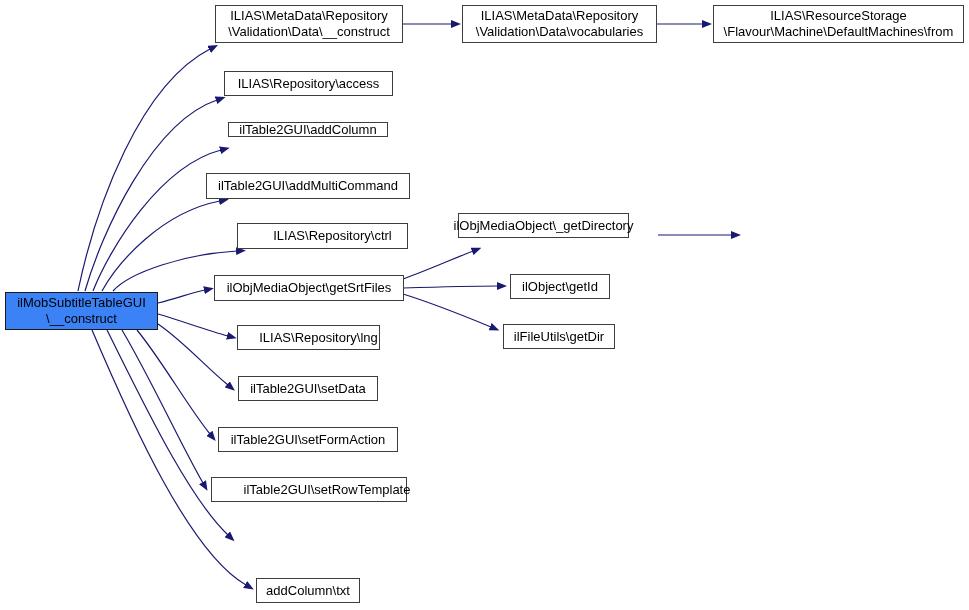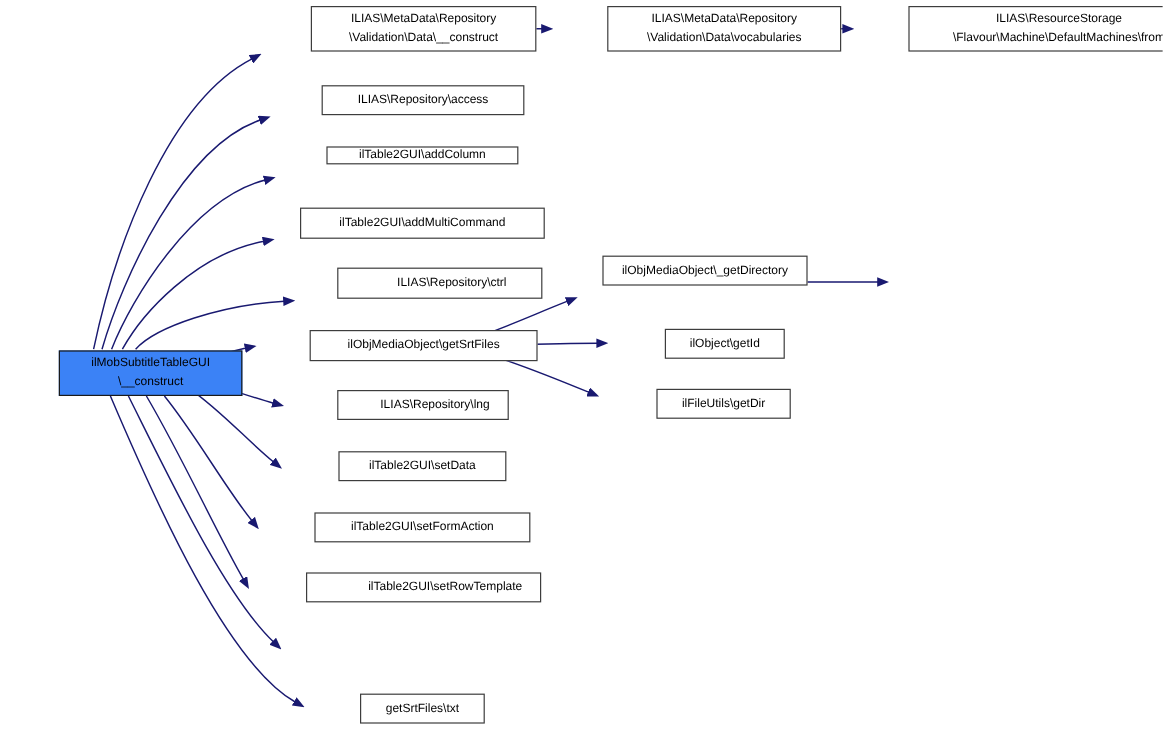--- a/index.html
+++ b/index.html
@@ -2,22 +2,22 @@
 <html><head>
 <meta charset="utf-8">
 <style>
   html,body{margin:0;padding:0;background:#ffffff;}
   #canvas{position:relative;width:969px;height:610px;background:#ffffff;overflow:hidden;
           font-family:"Liberation Sans",sans-serif;}
   #edges{position:absolute;left:0;top:0;z-index:0;}
   .node{position:absolute;box-sizing:border-box;z-index:1;
         display:flex;align-items:center;justify-content:center;
         background:#ffffff;border:1px solid #3d3d3d;
-        font-size:10px;line-height:16px;color:#000000;
-        text-align:center;white-space:pre-line;cursor:pointer;margin-left:44px;}
+        font-size:13px;line-height:16px;color:#000000;
+        text-align:center;white-space:pre-line;cursor:pointer;}
   .node.root{background:#3b82f6;border:1.4px solid #1a1a1a;cursor:default;}
   .edge{fill:none;stroke:#191970;stroke-width:1.2px;}
 </style>
 </head>
 <body>
 
 <div id="canvas">
 
   <svg id="edges" width="969" height="610" viewBox="0 0 969 610">
     <defs>
@@ -76,15 +76,15 @@
 
   <div class="node" style="left:237px;top:325px;width:143px;height:25px;padding-left:20px;">ILIAS\Repository\lng</div>
 
   <div class="node" style="left:238px;top:376px;width:140px;height:25px;">ilTable2GUI\setData</div>
 
   <div class="node" style="left:218px;top:427px;width:180px;height:25px;">ilTable2GUI\setFormAction</div>
 
   <div class="node" style="left:211px;top:477px;width:196px;height:25px;padding-left:36px;">ilTable2GUI\setRowTemplate</div>
 
 
-  <div class="node" style="left:256px;top:578px;width:104px;height:25px;">getSrtFiles\txt</div>
+  <div class="node" style="left:256px;top:578px;width:104px;height:25px;">addColumn\txt</div>
 
 </div>
 
 </body></html>

